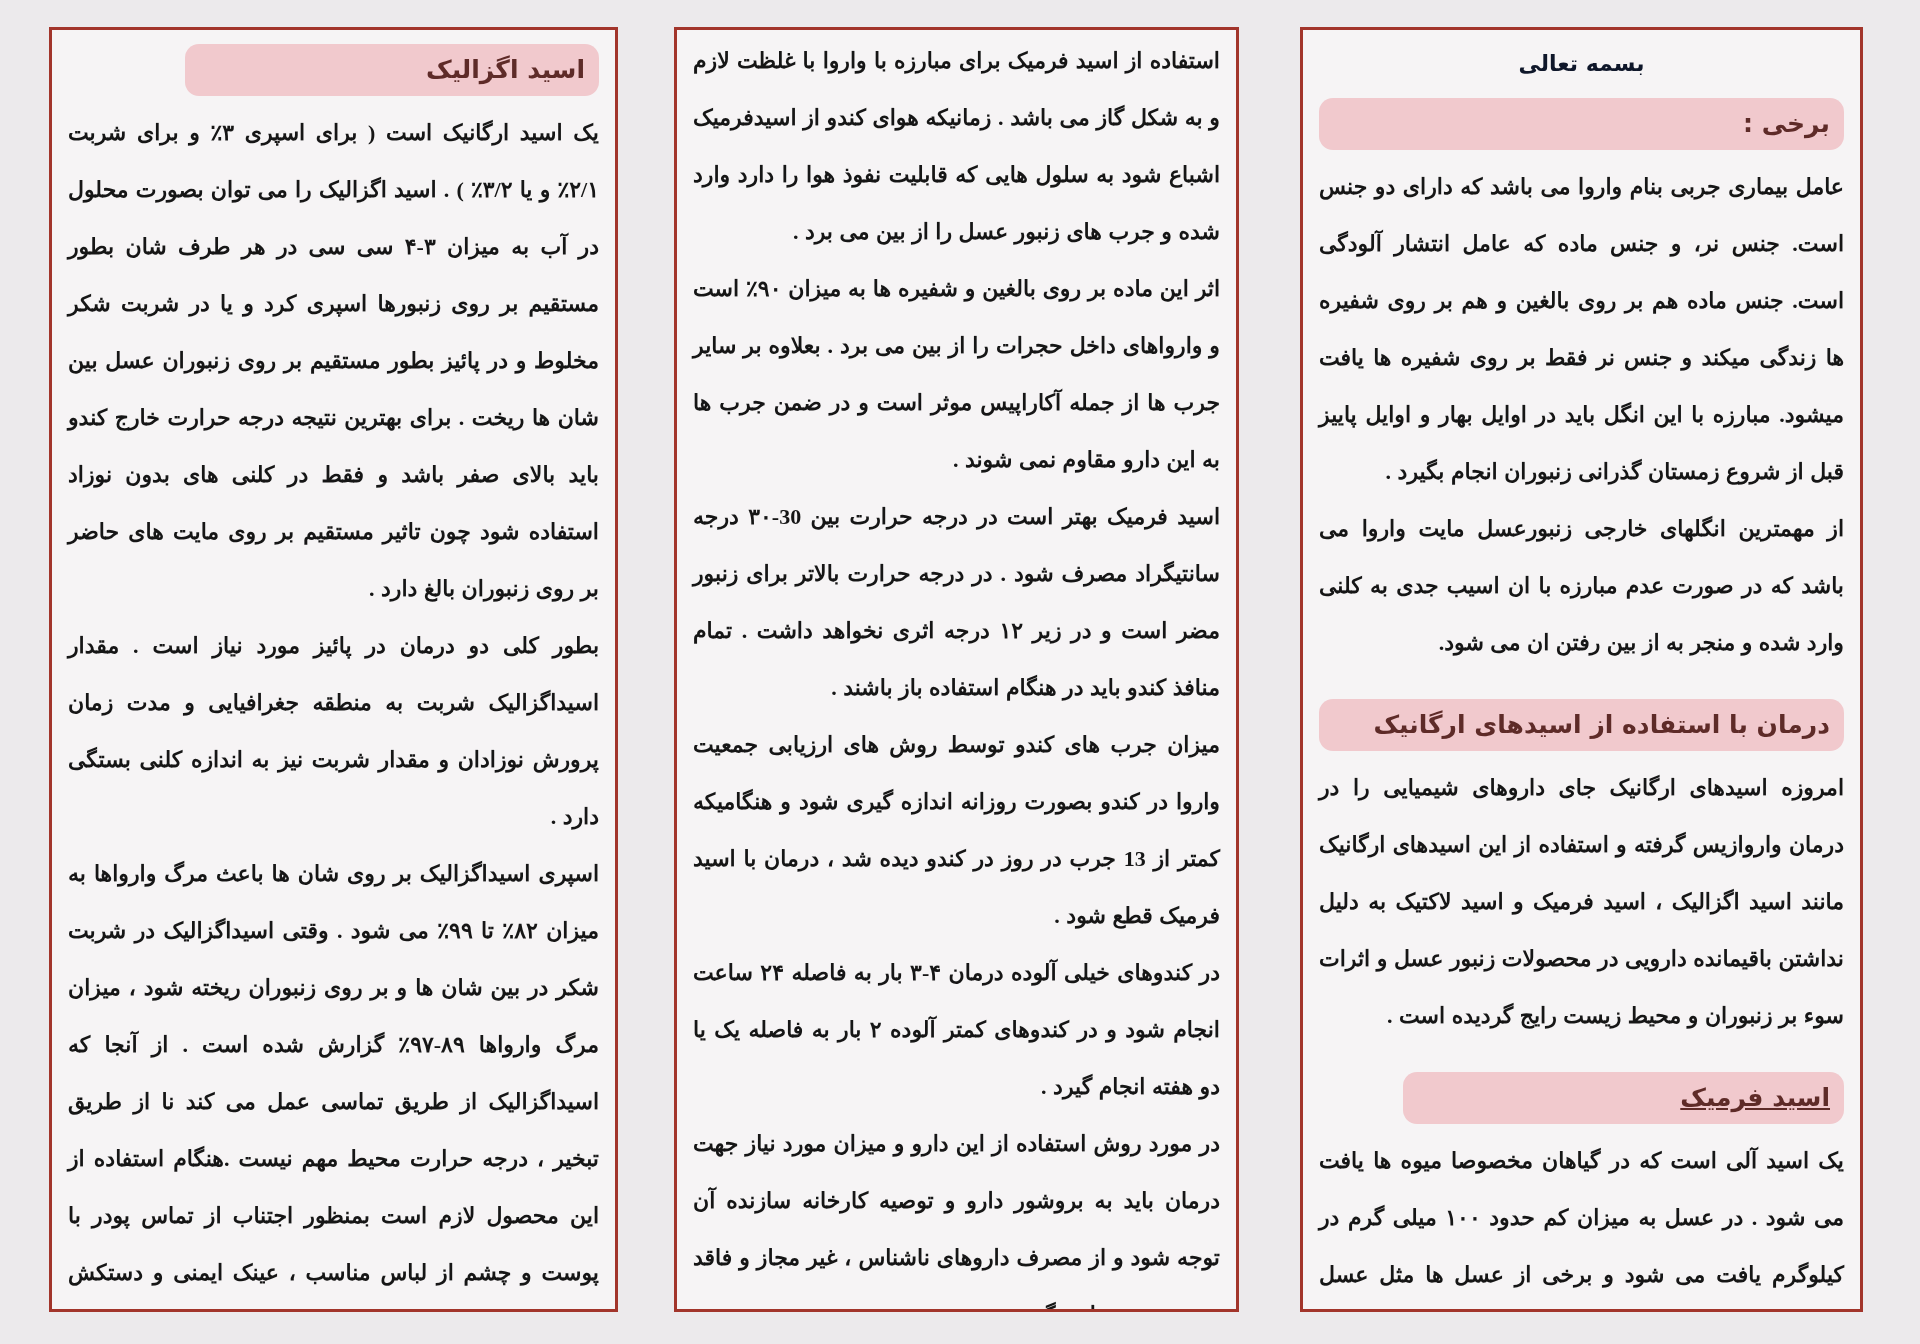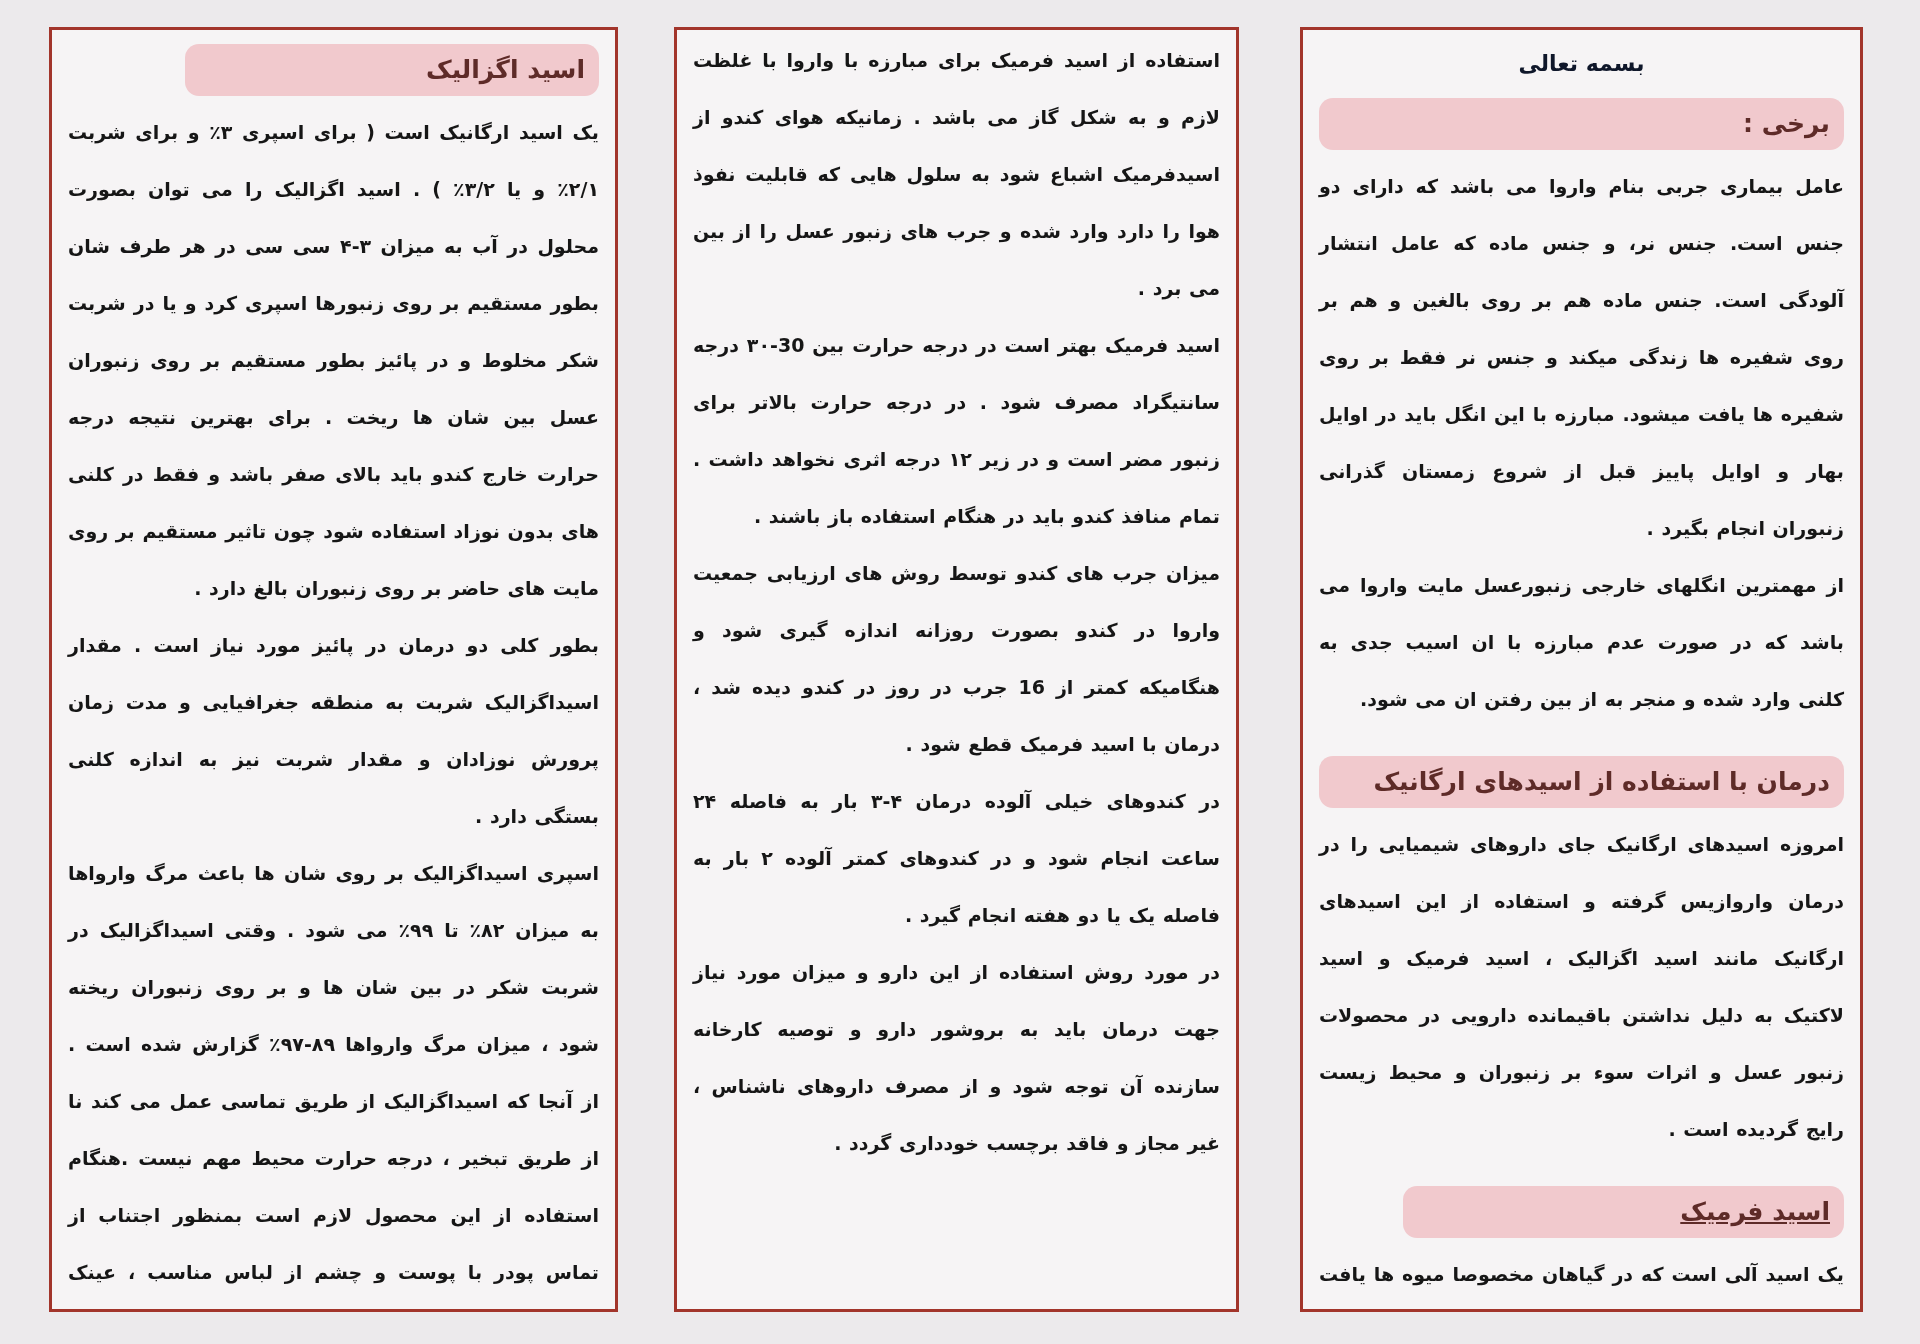--- a/index.html
+++ b/index.html
@@ -51,26 +51,27 @@
     padding:0 14px;
     margin:28px 0 8px 0;
     box-sizing:border-box;
     white-space:nowrap;
     overflow:hidden;
   }
   .col-inner > .heading:first-child{margin-top:12px;}
   .title + .heading{margin-top:14px;}
   .para{
     margin:0;
-    font-size:19px;
+    font-size:22px;
     font-weight:bold;
     color:var(--body-text);
     line-height:57px;
     text-align:justify;
     word-spacing:1px;
+    font-family:Liberation Serif, serif;
   }
   .heading + .para{margin-top:4px;}
 </style>
 </head>
 <body>
 
 <section class="column right">
   <div class="col-inner">
       <div class="title">بسمه تعالی</div>
       <div class="heading">برخی :</div>
@@ -79,22 +80,23 @@
       <div class="heading">درمان با استفاده از اسیدهای ارگانیک</div>
       <p class="para">امروزه اسیدهای ارگانیک جای داروهای شیمیایی را در درمان واروازیس گرفته و استفاده از این اسیدهای ارگانیک مانند اسید اگزالیک ، اسید فرمیک و اسید لاکتیک به دلیل نداشتن باقیمانده دارویی در محصولات زنبور عسل و اثرات سوء بر زنبوران و محیط زیست رایج گردیده است .</p>
       <div class="heading" style="width: 84%; text-decoration: underline;">اسید فرمیک</div>
       <p class="para">یک اسید آلی است که در گیاهان مخصوصا میوه ها یافت می شود . در عسل به میزان کم حدود ۱۰۰ میلی گرم در کیلوگرم یافت می شود و  برخی از عسل ها مثل عسل صنوبر حاوی ۲۰۰ میلی گرم در کیلوگرم است .</p>
     </div>
 </section>
 
 <section class="column middle">
   <div class="col-inner">
       <p class="para">استفاده از اسید فرمیک برای مبارزه با واروا با غلظت لازم و به شکل گاز می باشد . زمانیکه هوای کندو از اسیدفرمیک اشباع شود به سلول هایی که قابلیت نفوذ هوا را دارد وارد شده و جرب های زنبور عسل را از بین می برد .</p>
+      <p class="para">اثر این ماده بر روی بالغین و شفیره ها به میزان ۹۰٪ است و وارواهای داخل حجرات را از بین می برد . بعلاوه بر سایر جرب ها از جمله آکاراپیس موثر است و در ضمن جرب ها به این دارو مقاوم نمی شوند .</p>
       <p class="para">اسید فرمیک بهتر است در درجه حرارت بین 30-۳۰ درجه سانتیگراد مصرف شود . در درجه حرارت بالاتر برای زنبور مضر است و در زیر ۱۲ درجه اثری نخواهد داشت . تمام منافذ کندو باید در هنگام استفاده باز باشند .</p>
-      <p class="para">میزان جرب های کندو توسط روش های ارزیابی جمعیت واروا در کندو بصورت روزانه اندازه گیری شود و هنگامیکه کمتر از 16 جرب در روز در کندو دیده شد ، درمان با اسید فرمیک قطع شود .</p>
+      <p class="para">میزان جرب های کندو توسط روش های ارزیابی جمعیت واروا در کندو بصورت روزانه اندازه گیری شود و هنگامیکه کمتر از 13 جرب در روز در کندو دیده شد ، درمان با اسید فرمیک قطع شود .</p>
       <p class="para">در کندوهای خیلی آلوده درمان ۴-۳ بار به فاصله ۲۴ ساعت انجام شود و در کندوهای کمتر آلوده ۲ بار به فاصله یک یا دو هفته انجام گیرد .</p>
       <p class="para">در مورد روش استفاده از این دارو و میزان مورد نیاز جهت درمان باید به بروشور دارو و توصیه کارخانه سازنده آن توجه شود و از مصرف داروهای ناشناس ، غیر مجاز و فاقد برچسب خودداری گردد .</p>
     </div>
 </section>
 
 <section class="column left">
   <div class="col-inner">
       <div class="heading" style="width: 78%;">اسید اگزالیک</div>
       <p class="para">یک اسید ارگانیک است  ( برای اسپری ۳٪ و برای شربت ۲/۱٪ و یا ۳/۲٪ ) . اسید اگزالیک را می توان بصورت محلول در آب به میزان ۳-۴ سی سی در هر طرف شان بطور مستقیم بر روی زنبورها اسپری کرد و یا در شربت شکر مخلوط و در پائیز بطور مستقیم بر روی زنبوران عسل بین شان ها ریخت . برای بهترین نتیجه درجه حرارت خارج کندو باید بالای صفر باشد و فقط در کلنی های بدون نوزاد استفاده شود چون تاثیر مستقیم بر روی مایت های حاضر بر روی زنبوران بالغ دارد .</p>
       <p class="para">بطور کلی دو درمان در پائیز مورد نیاز است . مقدار اسیداگزالیک شربت به منطقه جغرافیایی و مدت زمان پرورش نوزادان و مقدار شربت نیز به اندازه کلنی بستگی دارد .</p>

